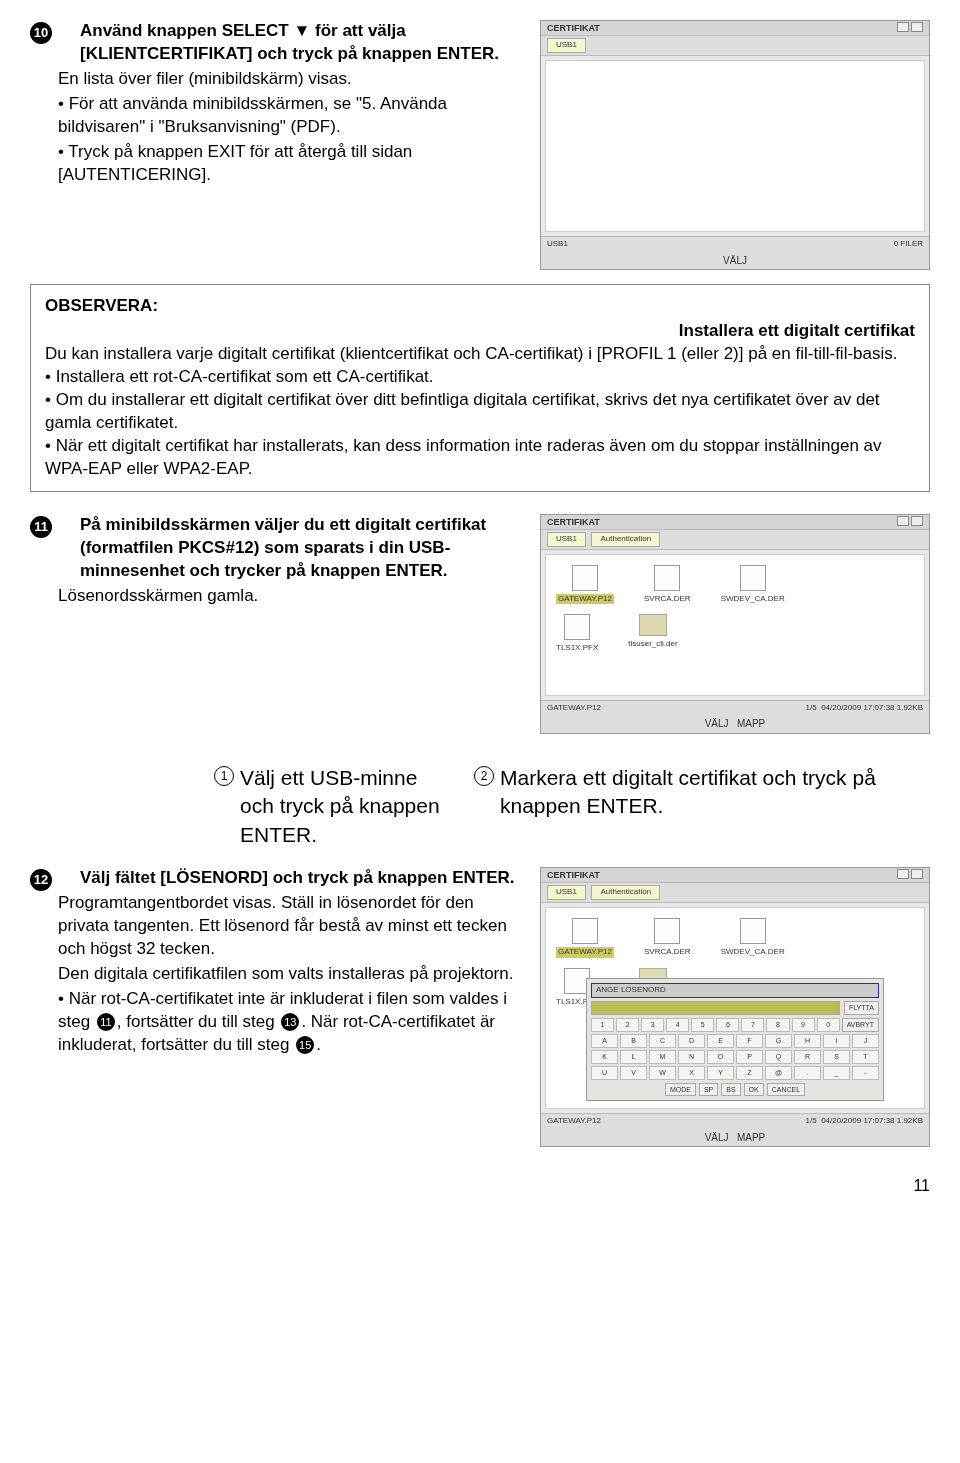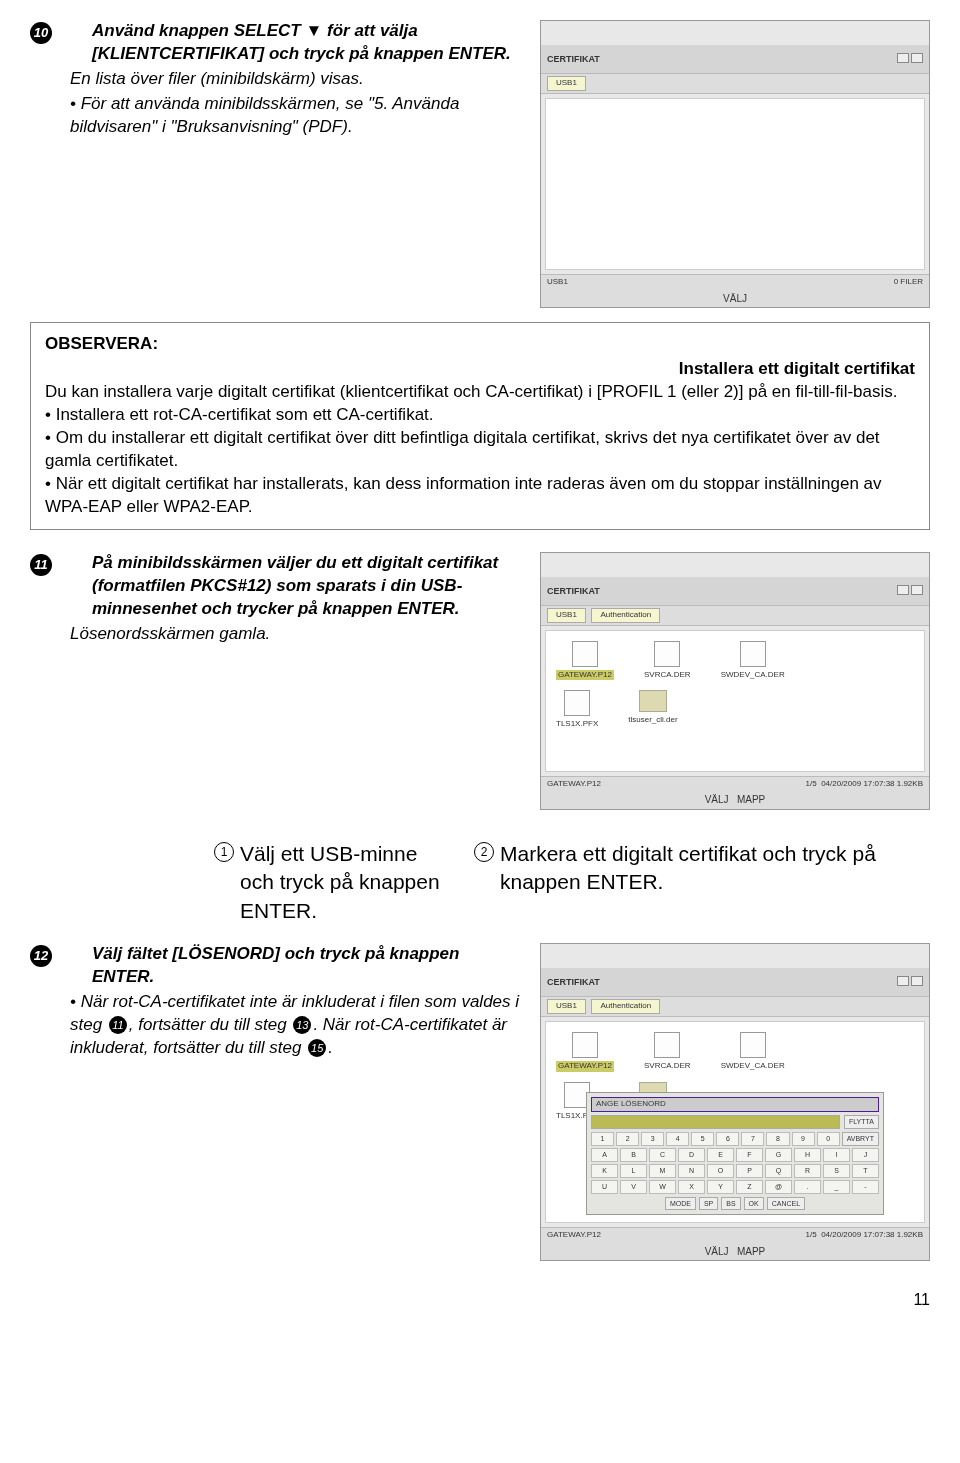--- a/index.html
+++ b/index.html
@@ -7,21 +7,21 @@
     padding: 20px 30px;
     font-family: Arial, Helvetica, sans-serif;
     font-size: 17px;
     line-height: 1.35;
     width: 900px;
     color: #000;
   }
   .row { display: flex; gap: 20px; margin-bottom: 12px; }
   .col-text { flex: 1; }
   .col-img { flex: 0 0 390px; }
-  .step { display: flex; gap: 18px; font-style: italic; }
+  .step { display: flex; gap: 6px; }
   .num-circle {
     display: inline-flex;
     align-items: center;
     justify-content: center;
     background: #000;
     color: #fff;
     border-radius: 50%;
     width: 22px;
     height: 22px;
     font-size: 13px;
@@ -75,26 +75,25 @@
   .mock {
     border: 1px solid #999;
     background: #e8e8e8;
     font-family: Arial, sans-serif;
     font-size: 9px;
     color: #333;
   }
   .mock .titlebar {
     background: #d5d5d5;
     border-bottom: 1px solid #bbb;
-    padding: 8px 6px;
+    padding: 1px 6px;
     font-size: 9px;
     font-weight: bold;
     display:flex;
     justify-content:space-between;
-    margin-top:24px;
   }
   .mock .titlebar .winicons { display:flex; gap:2px;}
   .mock .titlebar .winicons span { width:10px; height:8px; border:1px solid #888; background:#eee; font-size:7px; text-align:center;}
   .mock .tabbar { background:#ddd; border-bottom:1px solid #bbb; padding:2px 6px;}
   .mock .tab {
     display:inline-block; background:#f5f5d0; border:1px solid #aaa; padding:1px 8px; font-size:8px;
   }
   .mock .body { background:#fff; min-height: 170px; border:1px solid #ccc; margin:4px; position:relative;}
   .mock .status { background:#ddd; border-top:1px solid #bbb; padding:2px 6px; font-size:8px; display:flex; justify-content:space-between;}
   .mock .status2 { background:#ddd; padding:2px 6px; font-size:10px; text-align:center;}
@@ -127,20 +126,21 @@
 <body>
 
 <div class="row">
   <div class="col-text">
     <div class="step">
       <span class="num-circle">10</span>
       <div class="step-body">
         <div class="bold">Använd knappen SELECT ▼ för att välja [KLIENTCERTIFIKAT] och tryck på knappen ENTER.</div>
         <div class="sub">En lista över filer (minibildskärm) visas.</div>
         <div class="bullet">• För att använda minibildsskärmen, se "5. Använda bildvisaren" i "Bruksanvisning" (PDF).</div>
+        <div class="bullet">• Tryck på knappen EXIT för att återgå till sidan [AUTENTICERING].</div>
       </div>
     </div>
   </div>
   <div class="col-img">
     <div class="mock">
       <div class="titlebar">
           <span>CERTIFIKAT</span>
           <span class="winicons">
             <span></span>
             <span></span>
@@ -238,20 +238,22 @@
     </div>
   </div>
 </div>
 
 <div class="row">
   <div class="col-text">
     <div class="step">
       <span class="num-circle">12</span>
       <div class="step-body">
         <div class="bold">Välj fältet [LÖSENORD] och tryck på knappen ENTER.</div>
+        <div class="sub">Programtangentbordet visas. Ställ in lösenordet för den privata tangenten. Ett lösenord får bestå av minst ett tecken och högst 32 tecken.</div>
+        <div class="sub">Den digitala certifikatfilen som valts installeras på projektorn.</div>
         <div class="bullet">
           <span>• När rot-CA-certifikatet inte är inkluderat i filen som valdes i steg </span><span class="inline-num">11</span><span>, fortsätter du till steg </span><span class="inline-num">13</span><span>. När rot-CA-certifikatet är inkluderat, fortsätter du till steg </span><span class="inline-num">15</span><span>.</span>
         </div>
       </div>
     </div>
   </div>
   <div class="col-img">
     <div class="mock mock2 mock3">
       <div class="titlebar">
           <span>CERTIFIKAT</span>

